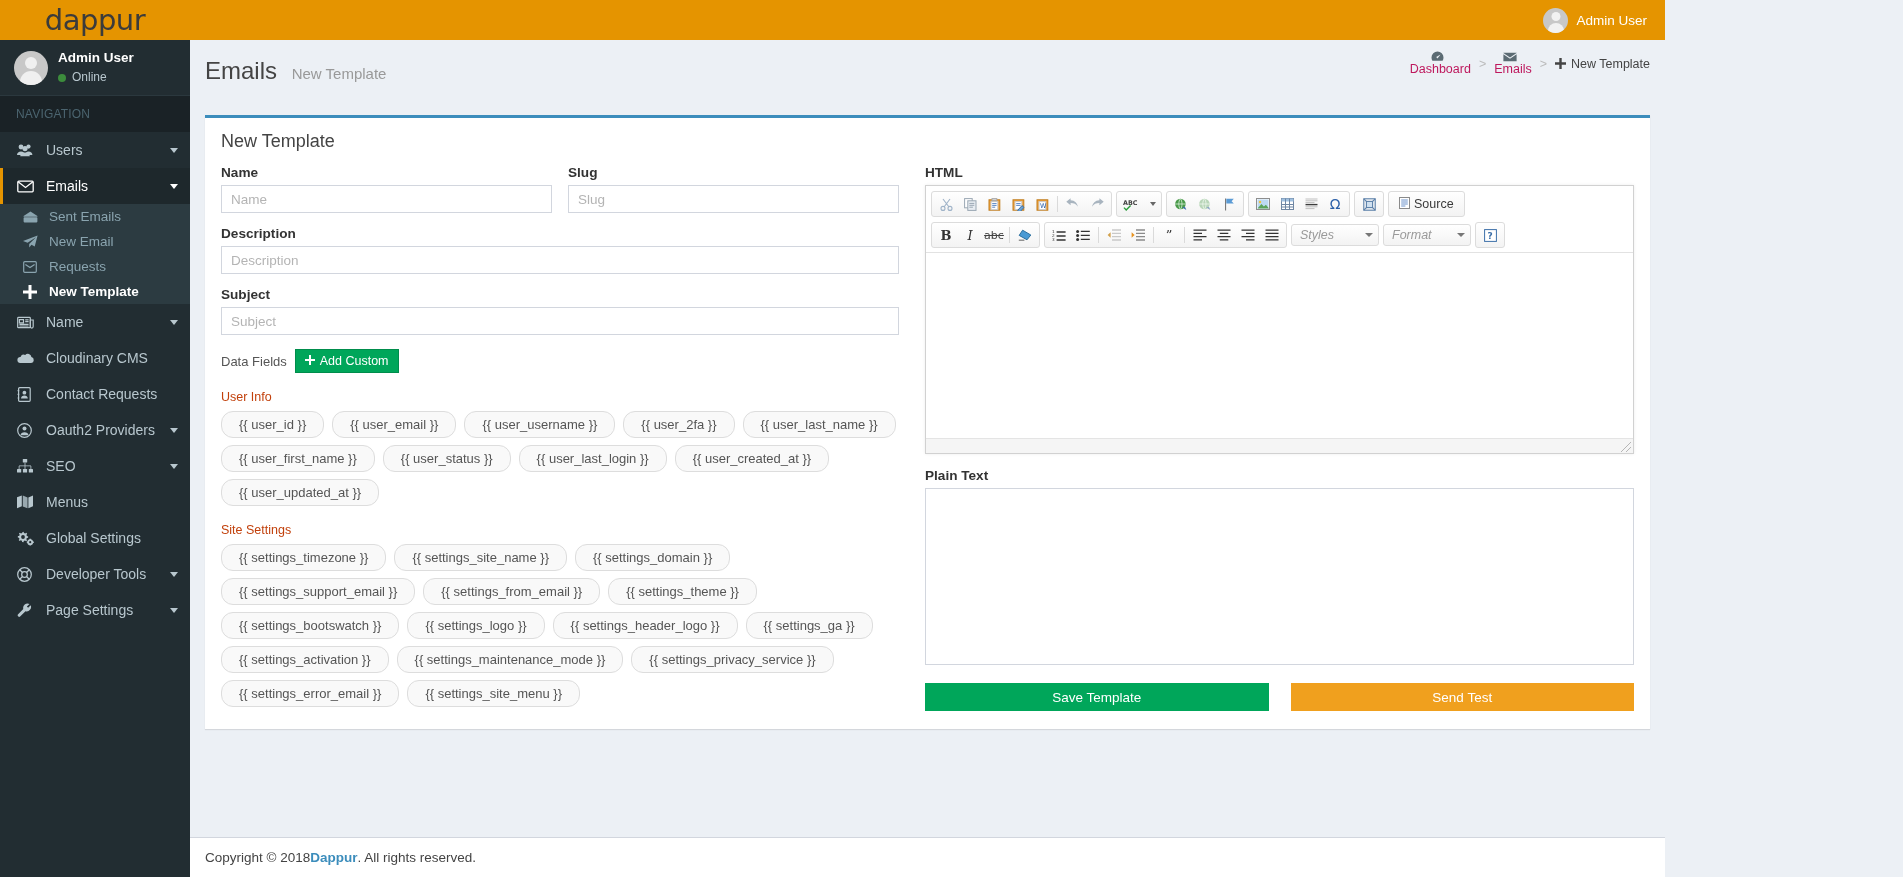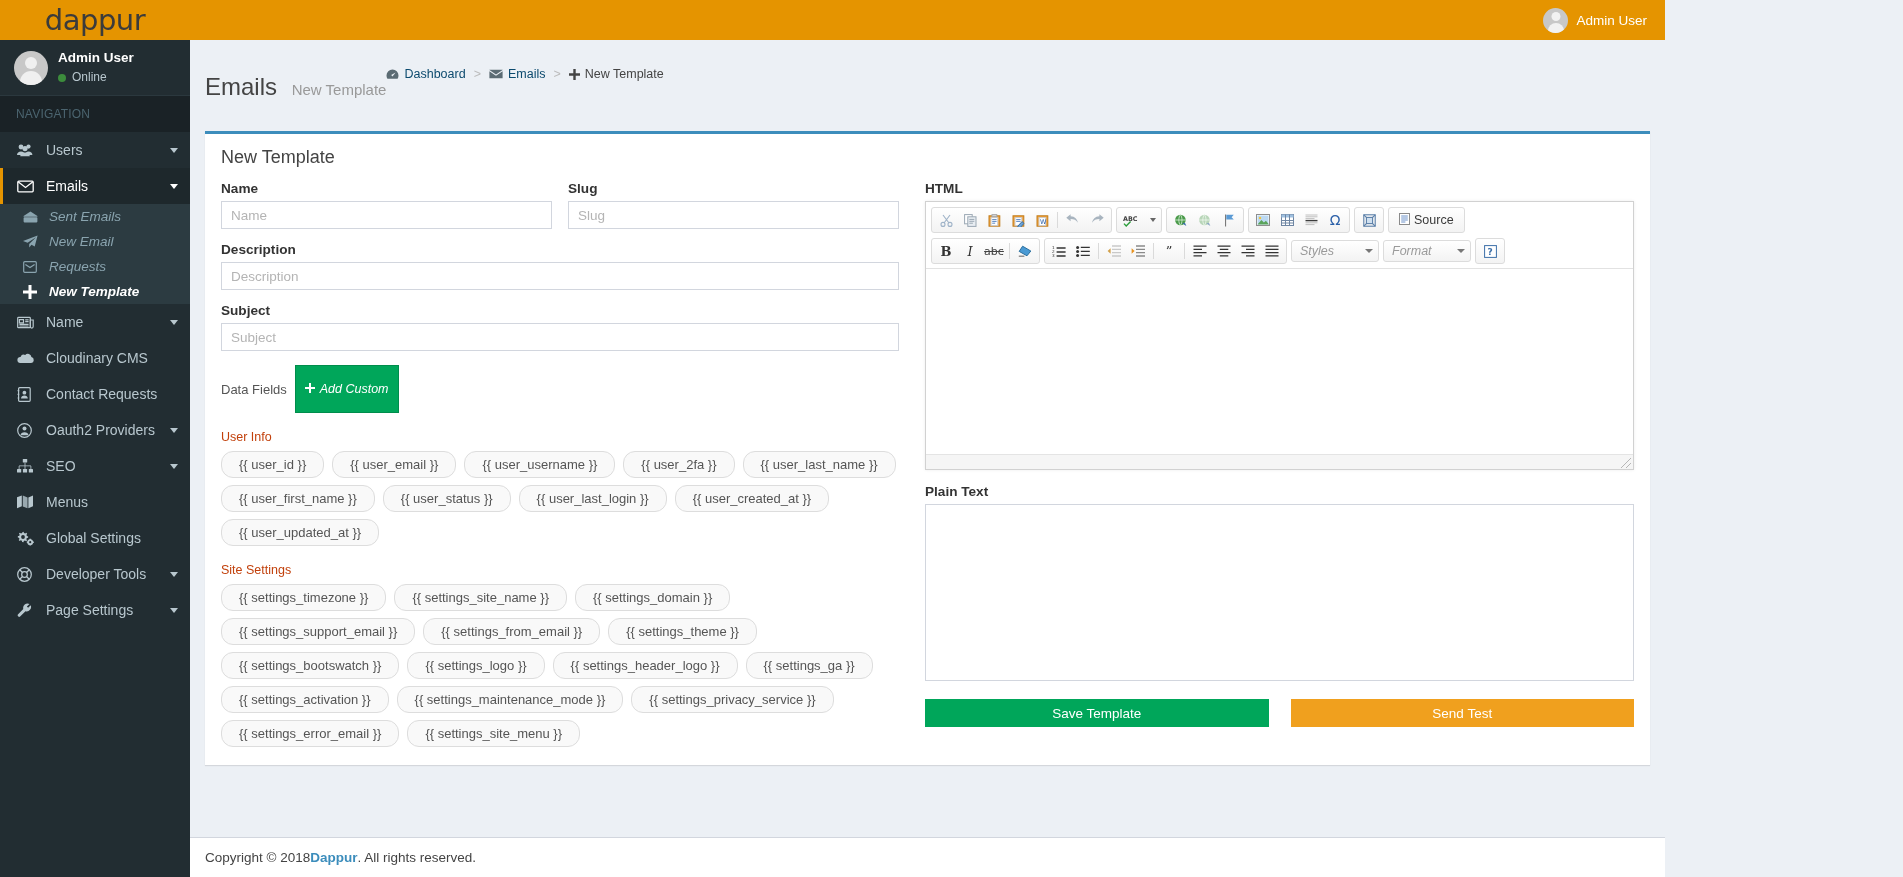--- a/index.html
+++ b/index.html
@@ -81,21 +81,21 @@
   .nav-label { flex: 1; }
   .caret {
     width: 0; height: 0; margin-left: 6px;
     border-left: 4px solid transparent; border-right: 4px solid transparent;
     border-top: 5px solid #b8c7ce;
   }
   .submenu { background: #2c3b41; }
   .sub-item {
     display: flex; align-items: center; height: 25px;
     padding: 0 12px 0 23px; color: #8aa4af; font-size: 13.5px;
-    cursor: pointer; white-space: nowrap; font-style: italic;
+    cursor: pointer; white-space: nowrap;
   }
   .sub-item.active { color: #ffffff; font-weight: bold; }
   .sub-icon { width: 18px; margin-right: 8px; display: inline-flex; justify-content: flex-start;}
 
   
   .content-wrap { flex: 1; display: flex; flex-direction: column; height: 877px; position: relative;}
   .topbar {
     height: 40px; background: #e59400;
     display: flex; align-items: center; justify-content: flex-end;
     padding-right: 10px;
@@ -111,31 +111,31 @@
   .topbar-avatar::before {
     content:""; position:absolute; left:50%; top:4px; transform:translateX(-50%);
     width:9px; height:9px; border-radius:50%; background:#f2f2f2;
   }
   .topbar-avatar::after {
     content:""; position:absolute; left:50%; top:15px; transform:translateX(-50%);
     width:16px; height:13px; border-radius:8px 8px 0 0; background:#f2f2f2;
   }
 
   .page-header {
-    padding: 17px 15px 8px 15px; display:flex; align-items: flex-start;
-    justify-content: flex-start; background: #ecf0f5;
+    padding: 1px 15px 8px 15px; display:flex; align-items: flex-start;
+    justify-content: space-between; background: #ecf0f5;
   }
   .page-title { font-size: 24px; color: #444; font-weight: 300; }
   .page-title small { font-size: 15px; color: #999; margin-left: 8px; font-weight: 300;}
   .breadcrumb {
     display: flex; align-items: center; font-size: 12.5px; color: #777;
     padding-top: 10px;
   }
   .bc-item { display:flex; align-items:center; cursor:pointer; }
-  .bc-item.link { color: #0c4a6e; }
+  .bc-item.link { color: #be185d; flex-direction: column; }
   .bc-item.active { color: #444; }
   .bc-sep { margin: 0 8px; color: #bbb; }
   .bc-ic { margin-right: 5px; display:inline-flex; }
 
   .box {
     margin: 6px 15px 0 15px; background: #fff;
     border-top: 3px solid #3c8dbc;
     box-shadow: 0 1px 1px rgba(0,0,0,0.1);
     flex: 0 0 auto;
   }
@@ -154,24 +154,23 @@
     width: 100%; height: 28px; border: 1px solid #d2d6de; background: #fff;
     padding: 4px 9px; font-size: 13.5px; color: #555; border-radius: 0;
     font-family: "Liberation Sans", sans-serif;
   }
   .inp::placeholder { color: #b4b4b4; }
 
   .datafields-row { display: flex; align-items: center; margin-top: 14px; }
   .df-label { font-size: 13px; color: #555; margin-right: 8px; }
   .btn-add {
     background: #00a65a; border: 1px solid #008d4c; color: #fff;
-    font-size: 12.5px; padding: 16px 9px; cursor: pointer;
+    font-size: 12.5px; padding: 4px 9px; cursor: pointer;
     display:inline-flex; align-items:center; gap:5px;
     font-family: "Liberation Sans", sans-serif;
-    font-style: italic;
   }
   .grp-title { font-size: 12.5px; color: #c2410c; margin: 17px 0 7px 0; }
   .tags { display: flex; flex-wrap: wrap; gap: 7px 8px; }
   .tag {
     border: 1px solid #ddd; background: #f9f9f9; color: #555;
     font-size: 13px; padding: 5px 17px; cursor: pointer;
     border-radius: 12px; white-space: nowrap;
     font-family: "Liberation Sans", sans-serif;
   }
 

